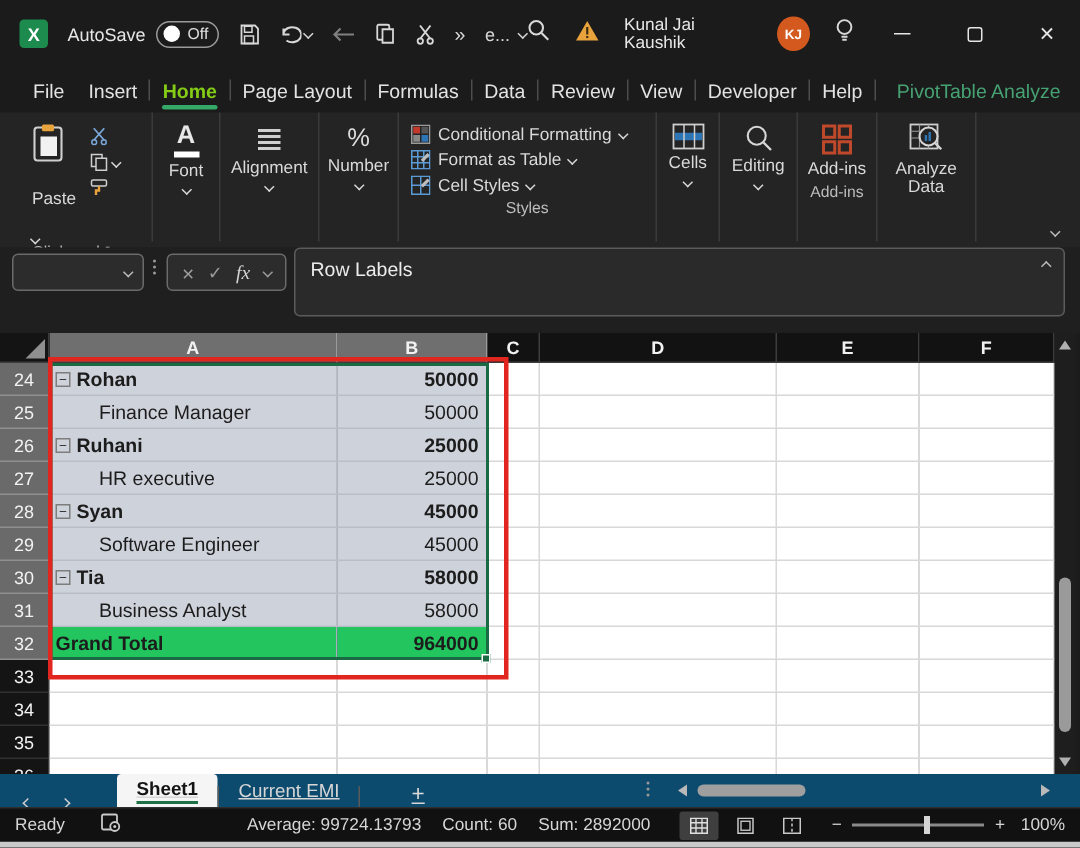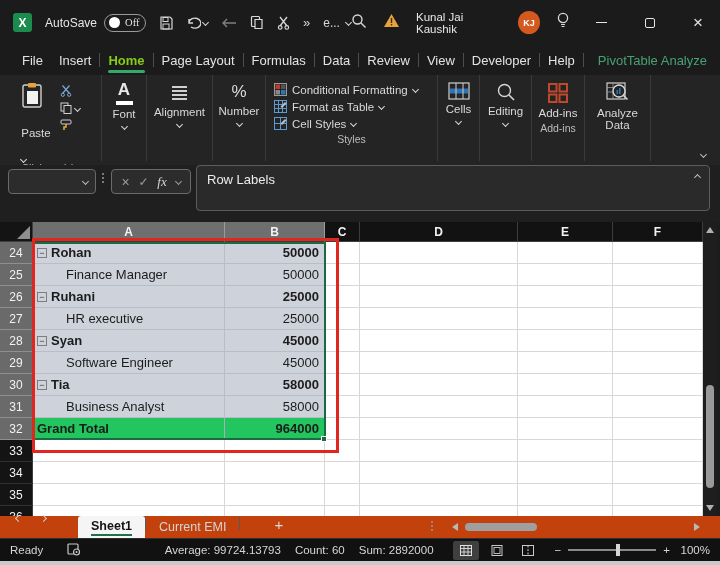--- a/index.html
+++ b/index.html
@@ -13,21 +13,21 @@
   .chev.left { transform:rotate(135deg); }
   .chev.right { transform:rotate(-45deg); }
 
   
   .titlebar { position:absolute; left:0; top:0; width:720px; height:45px; background:#1b1b1b; display:flex; align-items:center; color:#e6e6e6; }
   .tb-left { display:flex; align-items:center; gap:13px; padding-left:13px; }
   .xl-logo { width:19px; height:19px; background:#1d8a4e; border-radius:3px; color:#fff; font-weight:bold; font-size:12px; display:flex; align-items:center; justify-content:center; }
   .autosave { display:flex; align-items:center; gap:7px; font-size:12px; }
   .toggle { width:42px; height:18px; border:1px solid #9a9a9a; border-radius:10px; display:flex; align-items:center; padding:0 4px; gap:5px; }
   .knob { width:11px; height:11px; border-radius:50%; background:#fff; }
-  .toggle .st { font-size:10.5px; color:#e0e0e0;font-family:Liberation Serif, serif; }
+  .toggle .st { font-size:10.5px; color:#e0e0e0; }
   .qat-btn { display:flex; align-items:center; gap:2px; color:#d8d8d8; }
   .dim { color:#787878; }
   .tb-right { margin-left:auto; display:flex; align-items:center; gap:16px; padding-right:6px; }
   .acct-name { font-size:11.5px; color:#e8e8e8; }
   .avatar { width:23px; height:23px; border-radius:50%; background:#d4591f; color:#fff; font-size:9px; font-weight:bold; display:flex; align-items:center; justify-content:center; }
   .winbtn { width:34px; height:30px; display:flex; align-items:center; justify-content:center; color:#e6e6e6; }
   .max-ico { width:10px; height:10px; border:1.4px solid #e6e6e6; border-radius:2px; }
   .min-ico { width:11px; height:1.6px; background:#e6e6e6; }
 
   
@@ -96,21 +96,21 @@
   .cbox { width:10px; height:10px; border:1px solid #7d7d7d; font-size:9px; line-height:8px; text-align:center; color:#333; margin-right:4px; flex:0 0 auto; }
   .sel-border { position:absolute; left:33px; top:20px; width:293px; height:198px; border:2px solid #1a6b44; pointer-events:none; }
   .fill-handle { position:absolute; left:321px; top:214px; width:6px; height:6px; background:#1a6b44; border:1px solid #fff; }
   .red-box { position:absolute; left:32px; top:16px; width:307px; height:215px; border:3px solid #e0261f; pointer-events:none; }
   .vscroll { position:absolute; right:3px; top:0; width:14px; height:294px; background:#1e1e1e; }
   .tri-up { position:absolute; left:3px; top:5px; width:0; height:0; border-left:4px solid transparent; border-right:4px solid transparent; border-bottom:6px solid #b0b0b0; }
   .tri-dn { position:absolute; left:3px; bottom:5px; width:0; height:0; border-left:4px solid transparent; border-right:4px solid transparent; border-top:6px solid #b0b0b0; }
   .vthumb { position:absolute; left:3px; top:163px; width:8px; height:103px; background:#9a9a9a; border-radius:4px; }
 
   
-  .tabbar { position:absolute; left:0; top:516px; width:720px; height:22px; background:#c2410c; display:flex; align-items:flex-start; color:#d6d6d6; }
+  .tabbar { position:absolute; left:0; top:516px; width:720px; height:22px; background:#0c4a6e; display:flex; align-items:flex-end; color:#d6d6d6;text-decoration:underline; }
   .tnav { margin-left:16px; color:#cfcfcf; }
   .tnav + .tnav { margin-left:20px; }
   .sheettab { height:22px; display:flex; align-items:center; padding:0 13px; font-size:12.5px; }
   .sheettab.active { background:#f5f5f5; color:#141414; font-weight:bold; margin-left:32px; border-radius:3px 3px 0 0; }
   .sheettab.active span { border-bottom:2.5px solid #1e7145; padding-bottom:1px; }
   .tsep { width:1px; height:14px; background:#5a5a5a; }
   .addsheet { margin-left:34px; font-size:15px; color:#dcdcdc; }
   .tdots { position:absolute; left:431px; top:5px; display:flex; flex-direction:column; gap:2px; }
   .tdots i { width:2px; height:2px; background:#9a9a9a; border-radius:50%; }
   .htri-l { position:absolute; left:452px; top:7px; width:0; height:0; border-top:4.5px solid transparent; border-bottom:4.5px solid transparent; border-right:6px solid #b9b9b9; }

